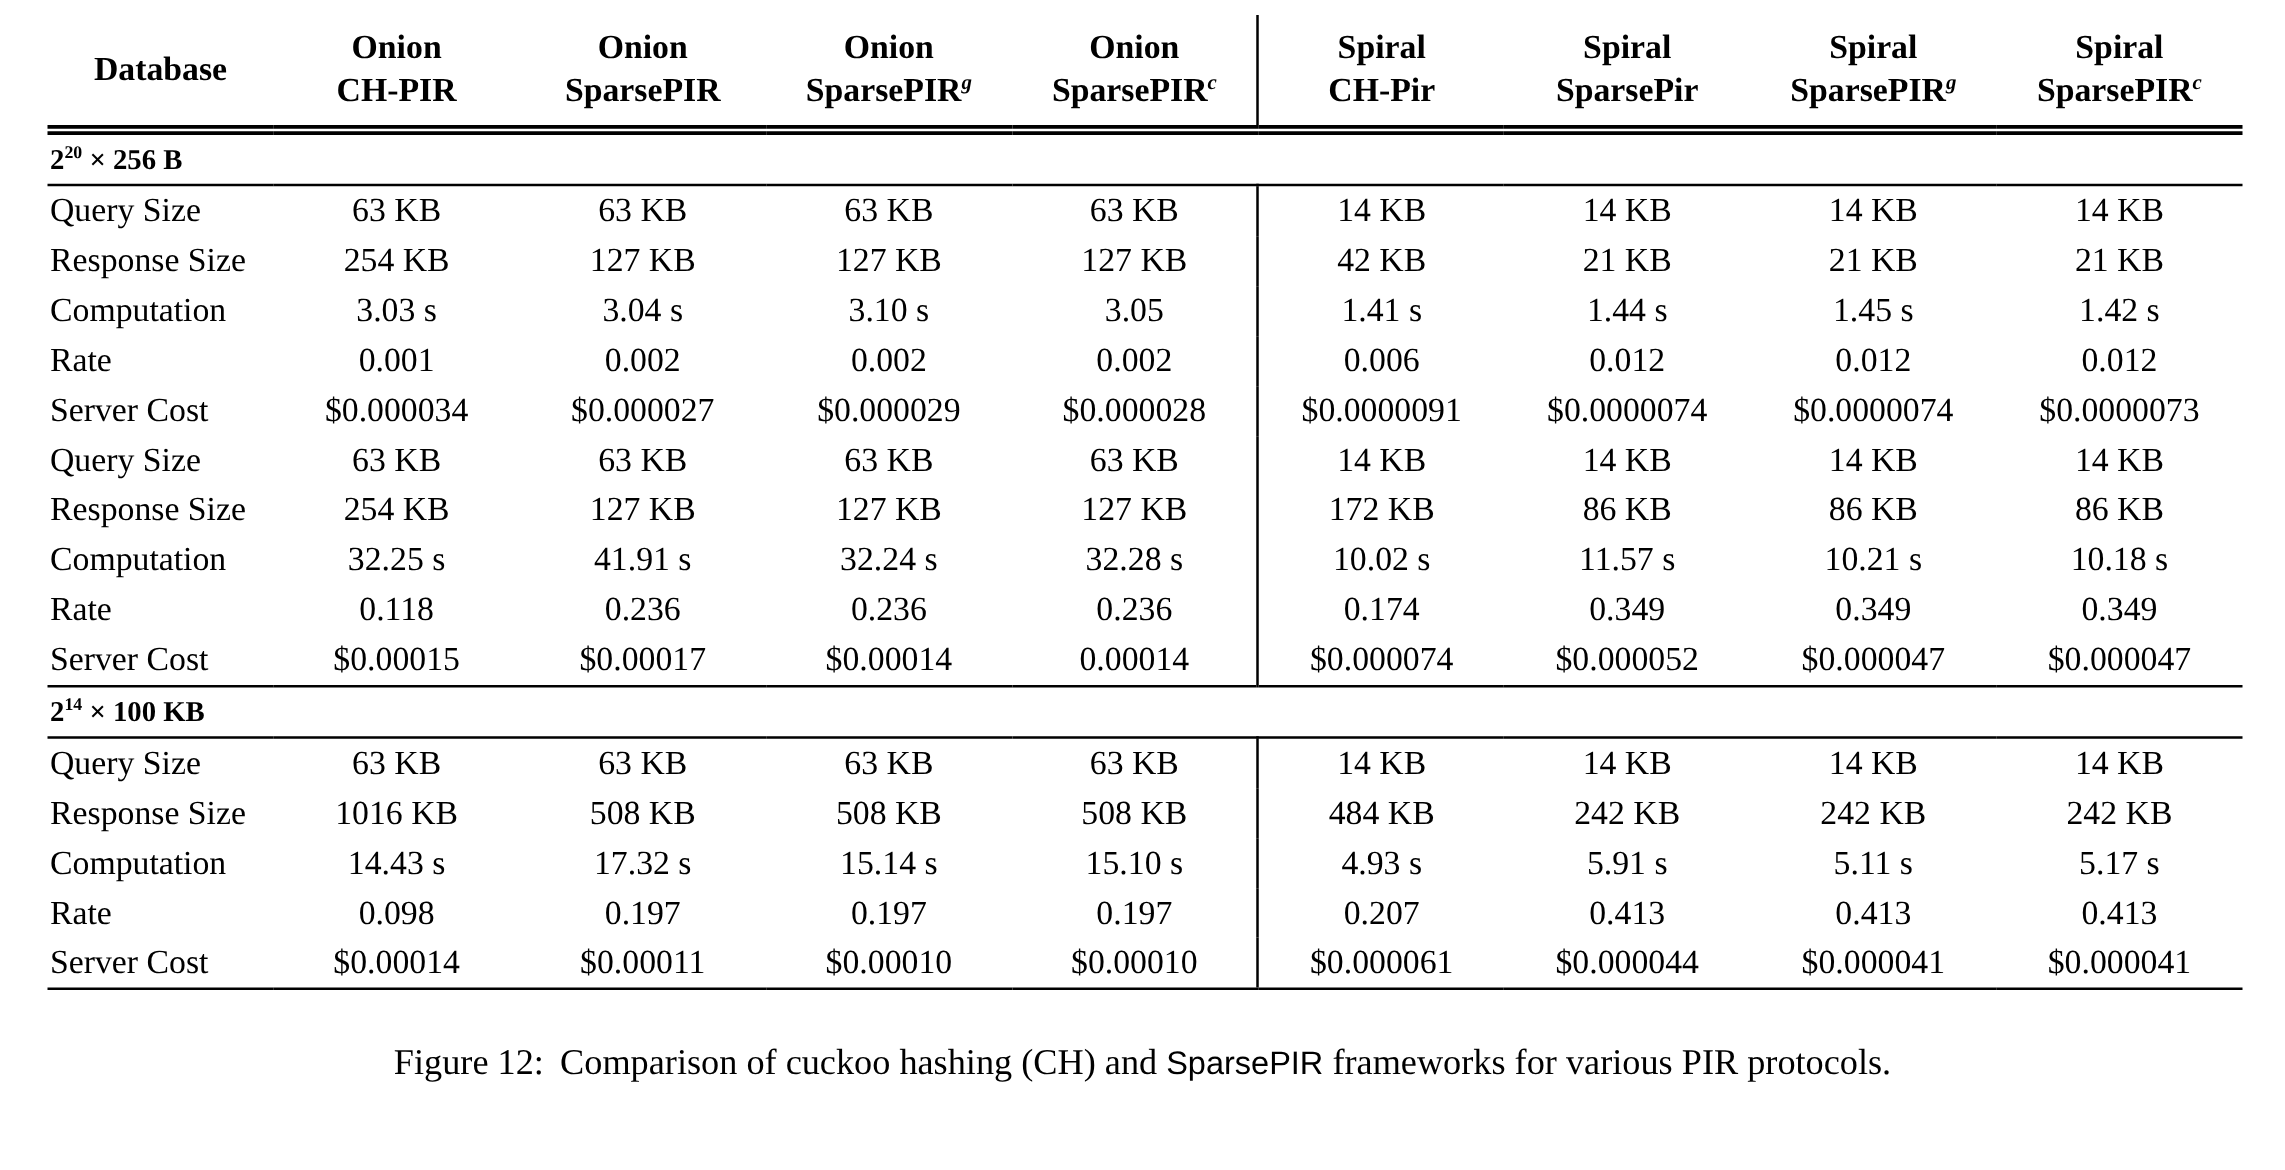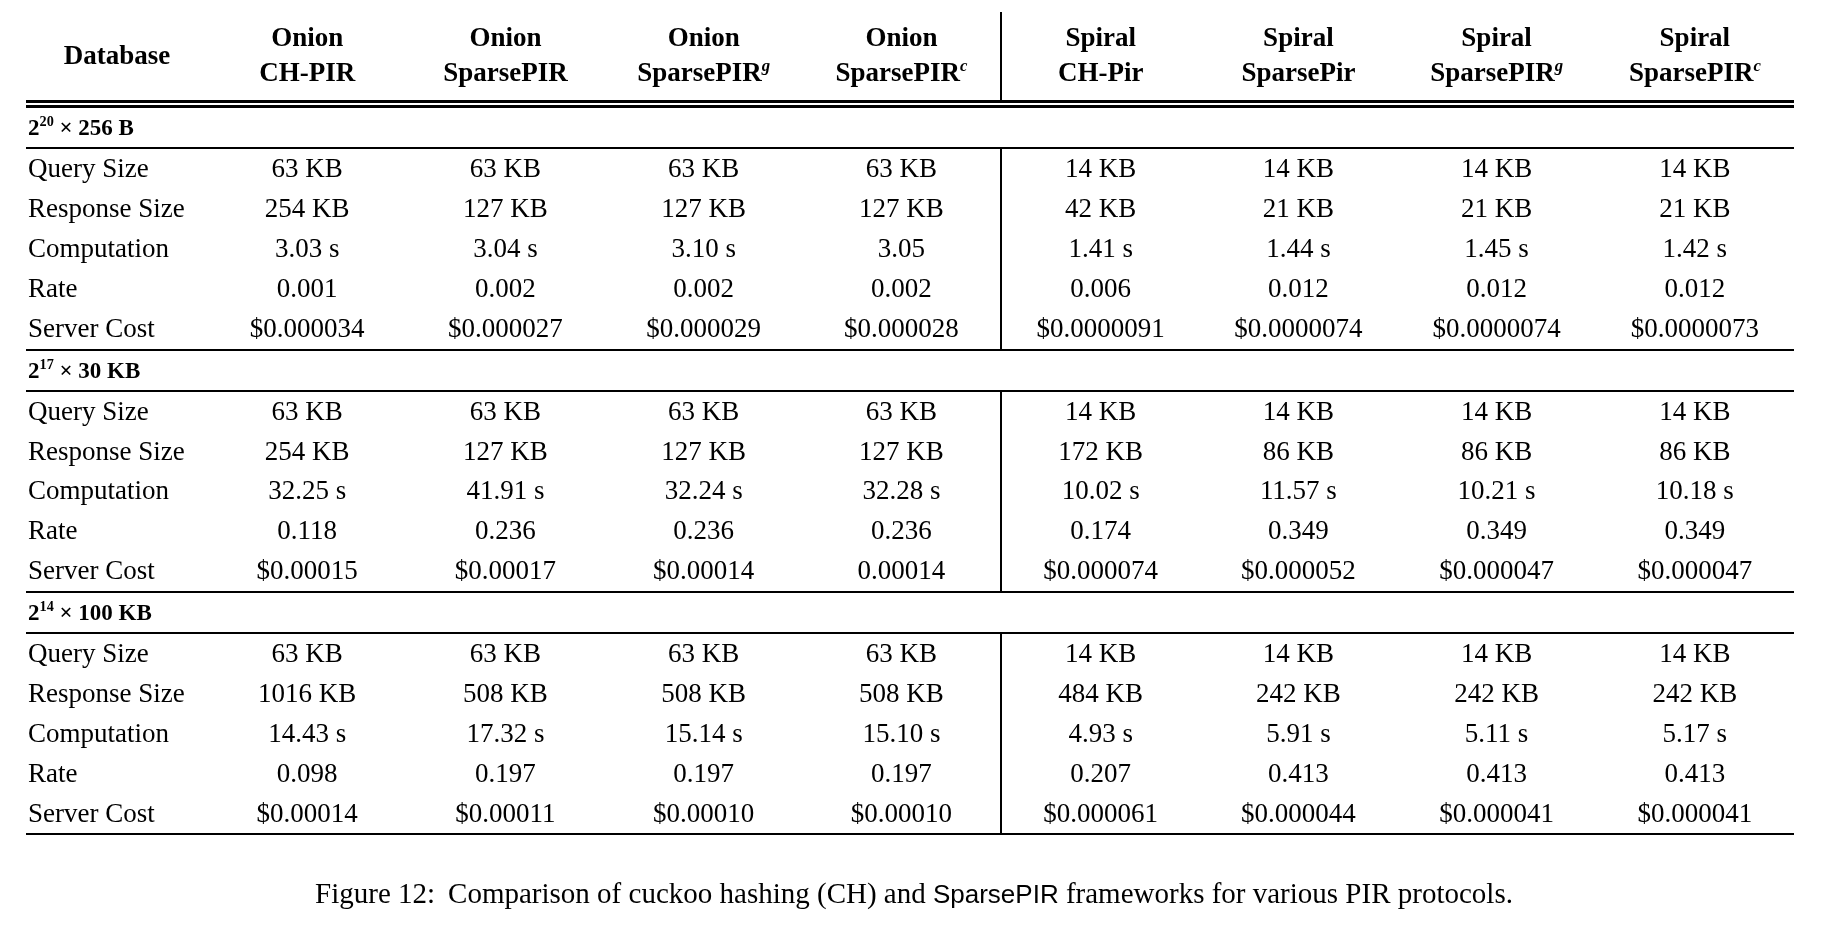--- a/index.html
+++ b/index.html
@@ -8,21 +8,21 @@
     background: #ffffff;
     color: #000000;
   }
   body {
     width: 1828px;
     height: 936px;
     font-family: "Liberation Serif", serif;
     overflow: hidden;
   }
   .table-wrap {
-    padding: 12px 34px 0 26px;
+    padding: 12px 34px 0 38px;
     border-radius: 18px;
   }
   table {
     width: 100%;
     border-collapse: collapse;
     table-layout: fixed;
     font-size: 27px;
   }
   col.c-db   { width: 10.3%; }
   col.c-data { width: 11.2125%; }
@@ -184,23 +184,20 @@
           <td class="label">Server Cost</td>
           <td>$0.000034</td>
           <td class="bold">$0.000027</td>
           <td>$0.000029</td>
           <td>$0.000028</td>
           <td class="divL">$0.0000091</td>
           <td>$0.0000074</td>
           <td>$0.0000074</td>
           <td class="bold">$0.0000073</td>
         </tr>
-        <tr class="sec">
-          <td colspan="9">2<sup>17</sup> × 30 KB</td>
-        </tr>
         <tr>
           <td class="label">Query Size</td>
           <td>63 KB</td>
           <td>63 KB</td>
           <td>63 KB</td>
           <td>63 KB</td>
           <td class="divL">14 KB</td>
           <td>14 KB</td>
           <td>14 KB</td>
           <td>14 KB</td>

